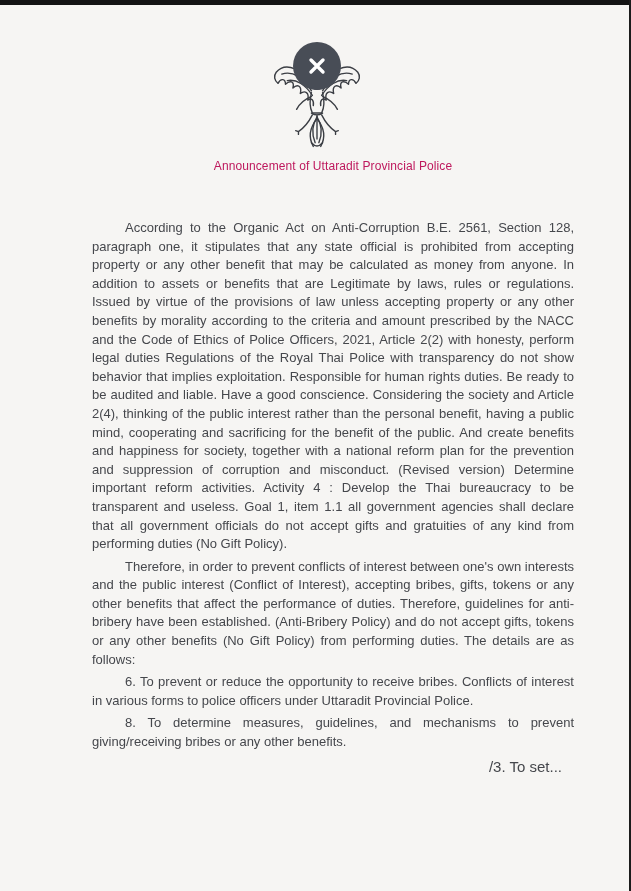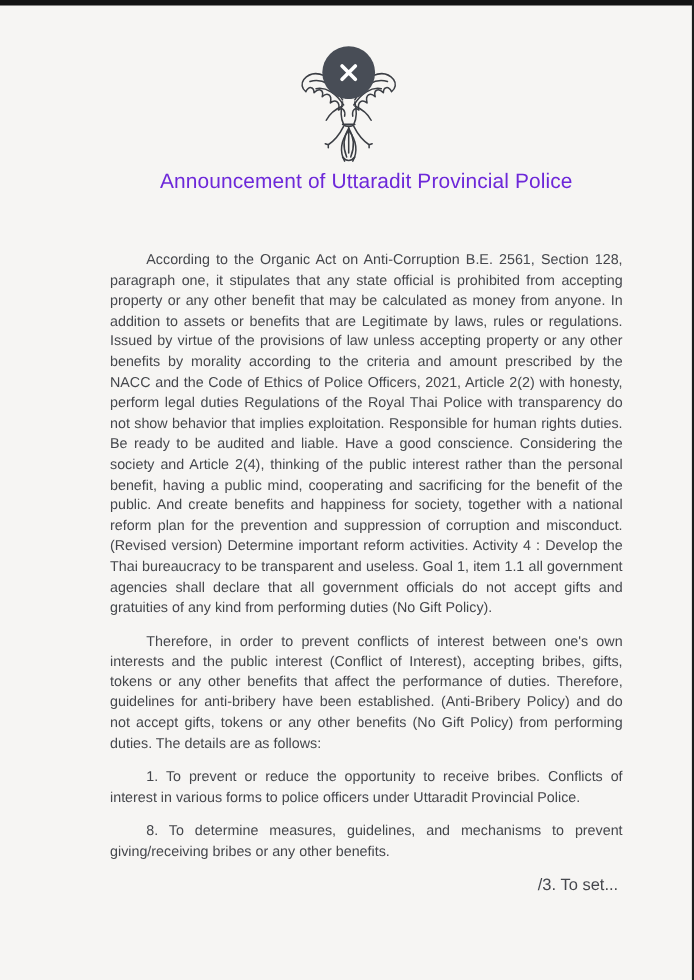--- a/index.html
+++ b/index.html
@@ -45,35 +45,35 @@
     align-items:center;
     justify-content:center;
     cursor:pointer;
     z-index:2;
   }
   .titles {
     position:absolute;
     left:88px; top:156px;
     width:490px;
     text-align:center;
-    font-size:19px;
+    font-size:12px;
     line-height:20px;
-    color:#6d28d9;
+    color:#be185d;
     letter-spacing:0.1px;
   }
   .content {
     position:absolute;
     left:88px; top:215px;
     width:490px;
     font-size:13px;
     line-height:18.6px;
     text-align:justify;
     color:#45474c;
   }
-  .content p { margin:12px; text-indent:33px; }
+  .content p { margin:4px; text-indent:33px; }
   .content p + p { margin-top:2px; }
   .objective-heading {
     font-weight:bold;
     font-size:13px;
     color:#36383d;
     margin:6px 0 2px 0;
   }
   .page-note {
     text-align:right;
     padding-right:16px;
@@ -141,19 +141,19 @@
 
   <div class="titles">
     <div>Announcement of Uttaradit Provincial Police</div>
   </div>
 
   <div class="content">
     <p>According to the Organic Act on Anti-Corruption B.E. 2561, Section 128, paragraph one, it stipulates that any state official is prohibited from accepting property or any other benefit that may be calculated as money from anyone. In addition to assets or benefits that are Legitimate by laws, rules or regulations. Issued by virtue of the provisions of law unless accepting property or any other benefits by morality according to the criteria and amount prescribed by the NACC and the Code of Ethics of Police Officers, 2021, Article 2(2) with honesty, perform legal duties Regulations of the Royal Thai Police with transparency do not show behavior that implies exploitation. Responsible for human rights duties. Be ready to be audited and liable. Have a good conscience. Considering the society and Article 2(4), thinking of the public interest rather than the personal benefit, having a public mind, cooperating and sacrificing for the benefit of the public. And create benefits and happiness for society, together with a national reform plan for the prevention and suppression of corruption and misconduct. (Revised version) Determine important reform activities. Activity 4 : Develop the Thai bureaucracy to be transparent and useless. Goal 1, item 1.1 all government agencies shall declare that all government officials do not accept gifts and gratuities of any kind from performing duties (No Gift Policy).</p>
     <p>Therefore, in order to prevent conflicts of interest between one's own interests and the public interest (Conflict of Interest), accepting bribes, gifts, tokens or any other benefits that affect the performance of duties. Therefore, guidelines for anti-bribery have been established. (Anti-Bribery Policy) and do not accept gifts, tokens or any other benefits (No Gift Policy) from performing duties. The details are as follows:</p>
 
 
-    <p>1. To prevent or reduce the opportunity to receive bribes. Conflicts of interest in various forms to police officers under Uttaradit Provincial Police.</p>
+    <p>6. To prevent or reduce the opportunity to receive bribes. Conflicts of interest in various forms to police officers under Uttaradit Provincial Police.</p>
     <p>8. To determine measures, guidelines, and mechanisms to prevent giving/receiving bribes or any other benefits.</p>
 
     <div class="page-note">/3. To set...</div>
   </div>
 
 </div>
 
 </body></html>

